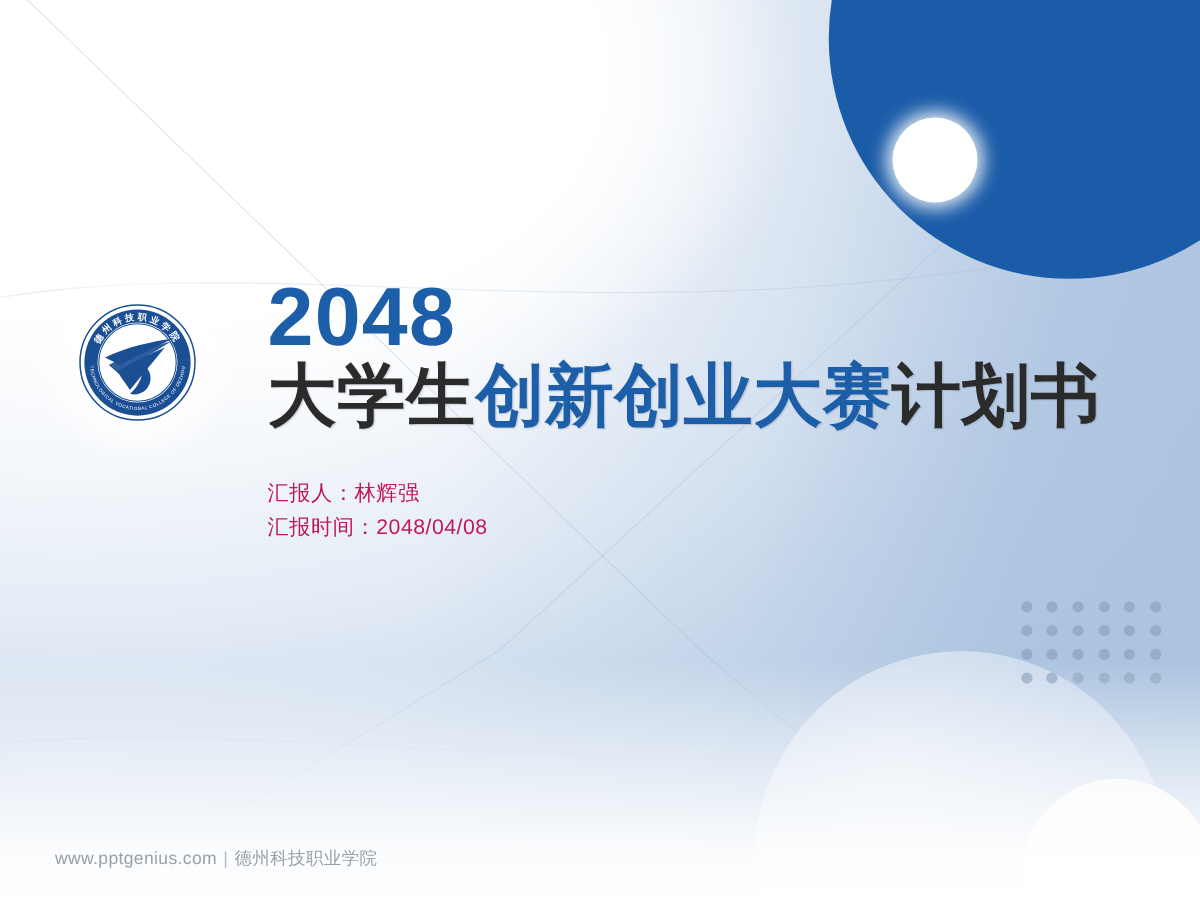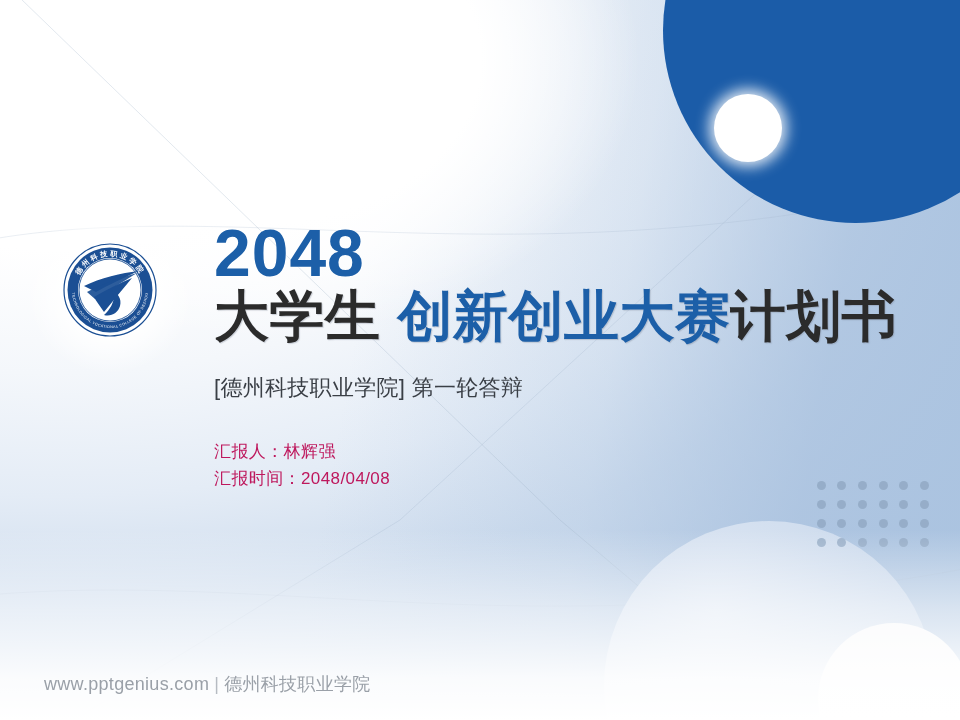--- a/index.html
+++ b/index.html
@@ -145,42 +145,42 @@
   .headline {
     margin-top: 2px;
     font-size: 55px;
     line-height: 1.08;
     font-weight: 700;
     letter-spacing: 0.5px;
     color: #2b2b2b;
     white-space: nowrap;
     text-shadow: 1px 1px 1px rgba(120,130,145,0.35);
   }
-  .headline .hl-accent { color: #1c5fa8; margin-left: 17px; }
+  .headline .hl-accent { color: #1c5fa8; }
 
   .subtitle {
     margin-top: 26px;
     font-size: 22px;
     line-height: 1.4;
     color: #3a3f46;
     letter-spacing: 0.3px;
   }
   .meta {
     margin-top: 34px;
     font-size: 17px;
     line-height: 1.62;
     color: #be185d;
     letter-spacing: 0.4px;
   }
 
   
   .footer {
     position: absolute;
     left: 44px; bottom: 24px;
-    font-size: 18px;
+    font-size: 14px;
     color: #9aa0a8;
     letter-spacing: 0.3px;
   }
   .footer .sep { margin: 0 5px; color: #b6bbc2; }
 </style>
 </head>
 <body>
 
 <div class="slide">
 
@@ -252,21 +252,20 @@
         <path d="M 27,52 C 42,44 62,37 77,33 C 63,42 47,51 35,59 Z" opacity="0.92"></path>
         <path d="M 34,57 C 46,50 60,43 72,38 C 62,50 52,62 44,72 C 40,66 36,61 34,57 Z"></path>
         <path d="M 50,50 C 58,52 62,59 60,66 C 58,73 51,77 44,75 C 50,70 54,62 54,56 Z"></path>
       </g>
     </svg>
   </div>
 
   <div class="text-block">
     <div class="year">2048</div>
     <div class="headline"><span>大学生</span><span class="hl-accent">创新创业大赛</span><span>计划书</span></div>
-    <div class="subtitle">[德州科技职业学院] 第一轮答辩</div>
     <div class="meta">
       <div>汇报人：林辉强</div>
       <div>汇报时间：2048/04/08</div>
     </div>
   </div>
 
   <div class="footer">
     <span>www.pptgenius.com</span><span class="sep">|</span><span>德州科技职业学院</span>
   </div>
 

